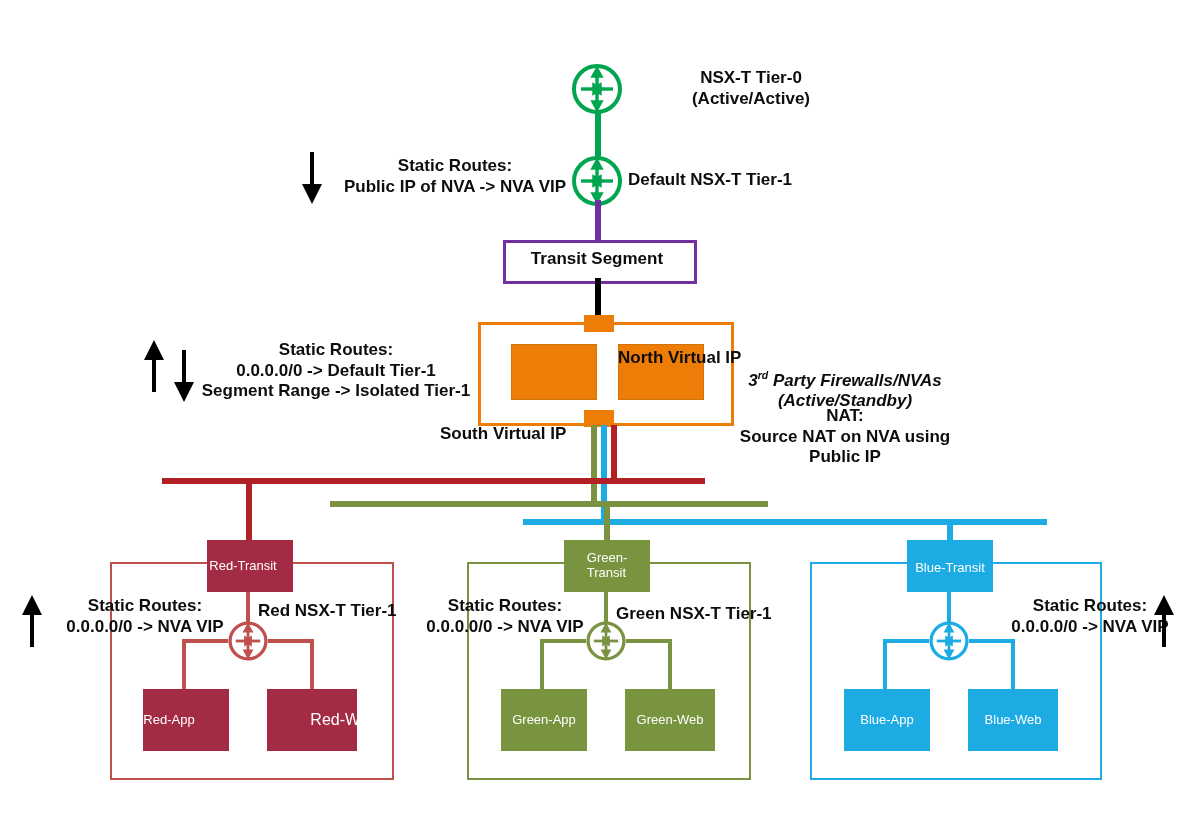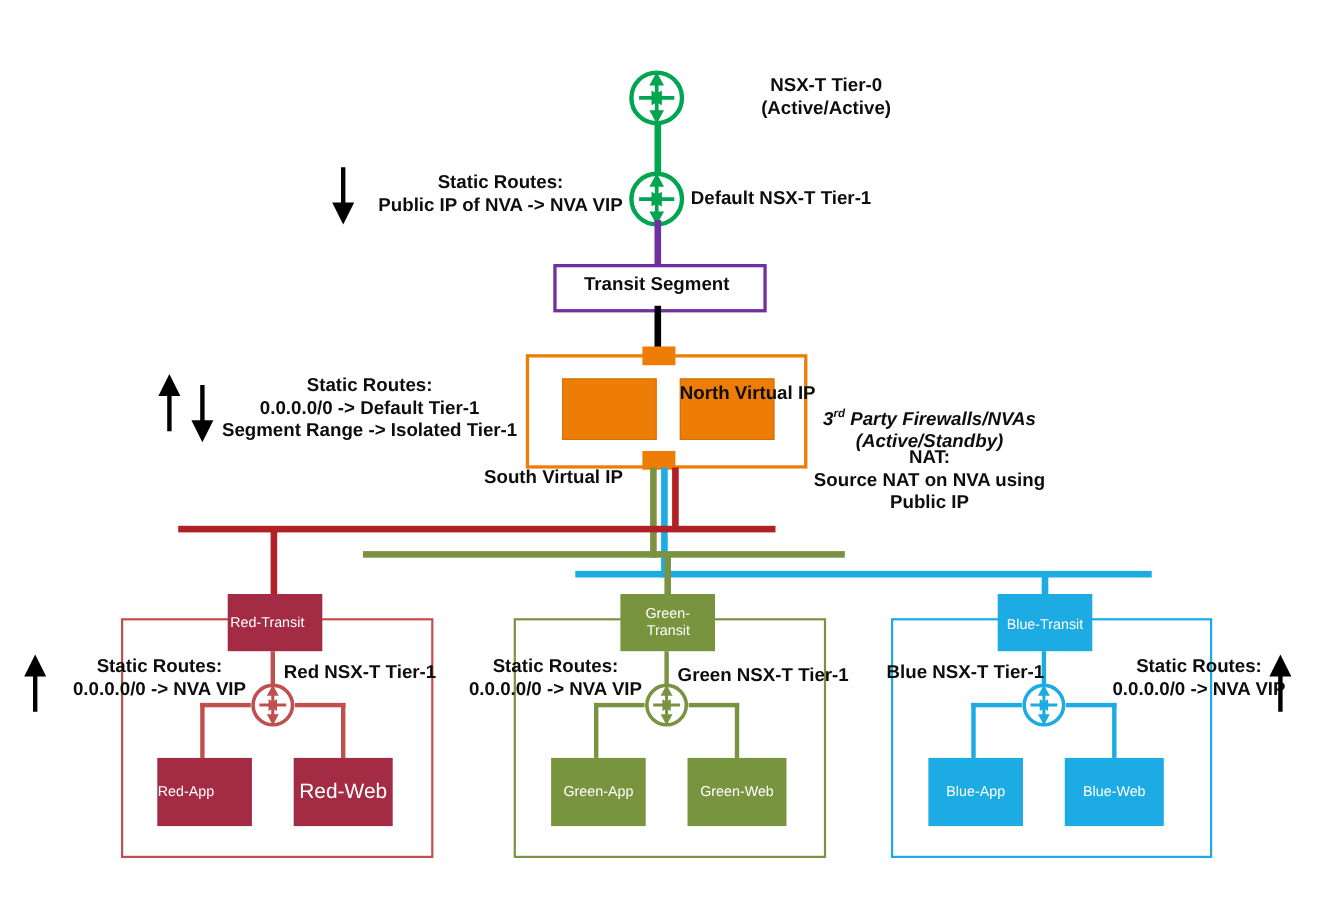--- a/index.html
+++ b/index.html
@@ -2,21 +2,21 @@
 <html><head>
 <meta charset="utf-8">
 <style>
   html,body{margin:0;padding:0;background:#ffffff;}
   body{font-family:"Liberation Sans",sans-serif;}
   #canvas{position:relative;width:1203px;height:831px;background:#ffffff;overflow:hidden;}
   .abs{position:absolute;}
   .lbl{position:absolute;font-weight:bold;color:#0d0d0d;line-height:1.22;text-align:center;white-space:pre-line;}
   .line{position:absolute;}
   .boxlabel{position:absolute;display:flex;align-items:center;justify-content:center;
-            color:#ffffff;font-weight:normal;text-align:right;line-height:1.15;}
+            color:#ffffff;font-weight:normal;text-align:left;line-height:1.15;}
   .hollowbox{position:absolute;background:transparent;}
   .router{position:absolute;}
   .arrowwrap{position:absolute;}
   sup{font-size:0.62em;vertical-align:super;line-height:0;}
 </style>
 </head>
 <body>
 
 <div id="canvas">
 
@@ -147,21 +147,21 @@
   <div class="lbl" style="left:258px;top:601px;width:190px;font-size:17px;text-align:left;">Red NSX-T Tier-1</div>
 
   <div class="line" style="left:182px;top:639px;width:46px;height:4px;background:#C0504D;"></div>
   <div class="line" style="left:268px;top:639px;width:46px;height:4px;background:#C0504D;"></div>
   <div class="line" style="left:182px;top:639px;width:4px;height:50px;background:#C0504D;"></div>
   <div class="line" style="left:310px;top:639px;width:4px;height:50px;background:#C0504D;"></div>
 
   <div class="abs" style="left:143px;top:689px;width:86px;height:62px;background:#A32B43;"></div>
   <div class="boxlabel" style="left:126px;top:689px;width:86px;height:62px;font-size:13px;">Red-App</div>
   <div class="abs" style="left:267px;top:689px;width:90px;height:62px;background:#A32B43;"></div>
-  <div class="boxlabel" style="left:267px;top:689px;width:90px;height:62px;font-size:19px;">Red-Web</div>
+  <div class="boxlabel" style="left:267px;top:689px;width:90px;height:62px;font-size:16px;padding-left:32px;">Red-Web</div>
 
   <div class="arrowwrap" style="left:18px;top:593px;">
     <svg width="28" height="56" viewBox="0 0 28 56">
       <line x1="14" y1="54" x2="14" y2="18" stroke="#000" stroke-width="4"></line>
       <polygon points="14,2 4,22 24,22" fill="#000"></polygon>
     </svg>
   </div>
   <div class="lbl" style="left:40px;top:596px;width:210px;font-size:17px;">Static Routes:
 0.0.0.0/0 -&gt; NVA VIP</div>
 
@@ -218,21 +218,20 @@
         <line x1="27" y1="31" x2="27" y2="42"></line>
           <polygon points="27,46 23.2,39 30.8,39"></polygon>
         <line x1="23" y1="27" x2="12" y2="27"></line>
           <polygon points="31,27 24,23.2 24,30.8"></polygon>
         <line x1="31" y1="27" x2="42" y2="27"></line>
           <polygon points="23,27 30,23.2 30,30.8"></polygon>
       </g>
     </svg>
   </div>
 
-  <div class="lbl" style="left:806px;top:601px;width:200px;font-size:17px;text-align:left;">Blue NSX-T Tier-1</div>
 
   <div class="line" style="left:883px;top:639px;width:46px;height:4px;background:#1CACE3;"></div>
   <div class="line" style="left:969px;top:639px;width:46px;height:4px;background:#1CACE3;"></div>
   <div class="line" style="left:883px;top:639px;width:4px;height:50px;background:#1CACE3;"></div>
   <div class="line" style="left:1011px;top:639px;width:4px;height:50px;background:#1CACE3;"></div>
 
   <div class="abs" style="left:844px;top:689px;width:86px;height:62px;background:#1CACE3;"></div>
   <div class="boxlabel" style="left:844px;top:689px;width:86px;height:62px;font-size:13px;">Blue-App</div>
   <div class="abs" style="left:968px;top:689px;width:90px;height:62px;background:#1CACE3;"></div>
   <div class="boxlabel" style="left:968px;top:689px;width:90px;height:62px;font-size:13px;">Blue-Web</div>

